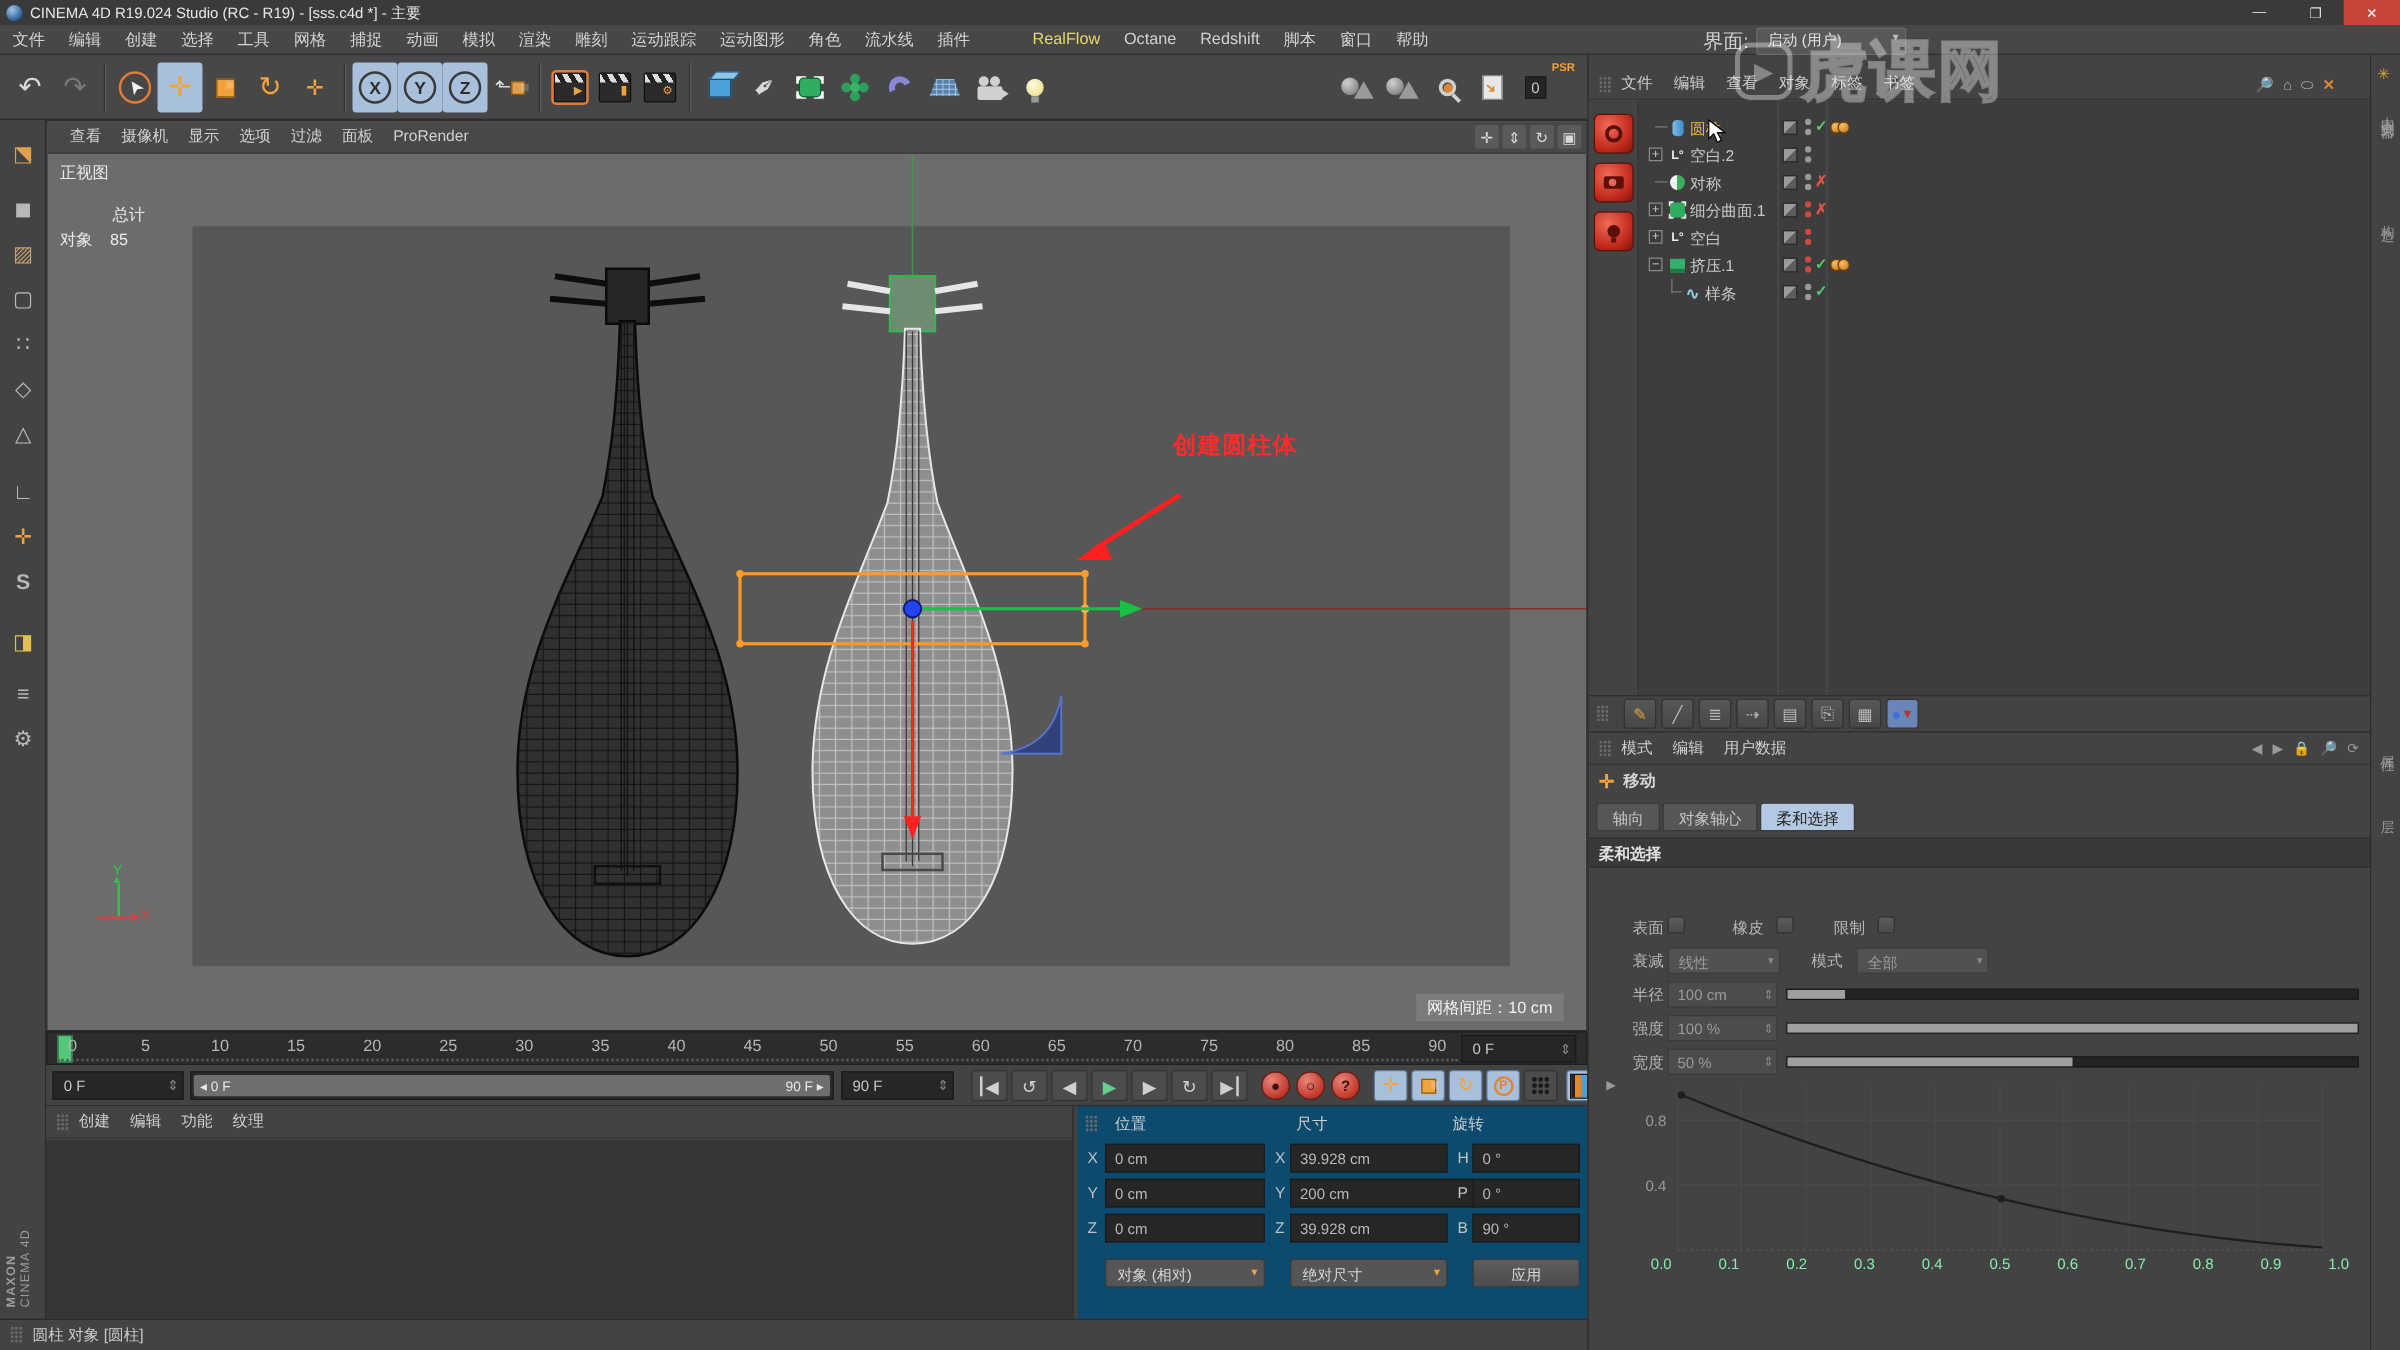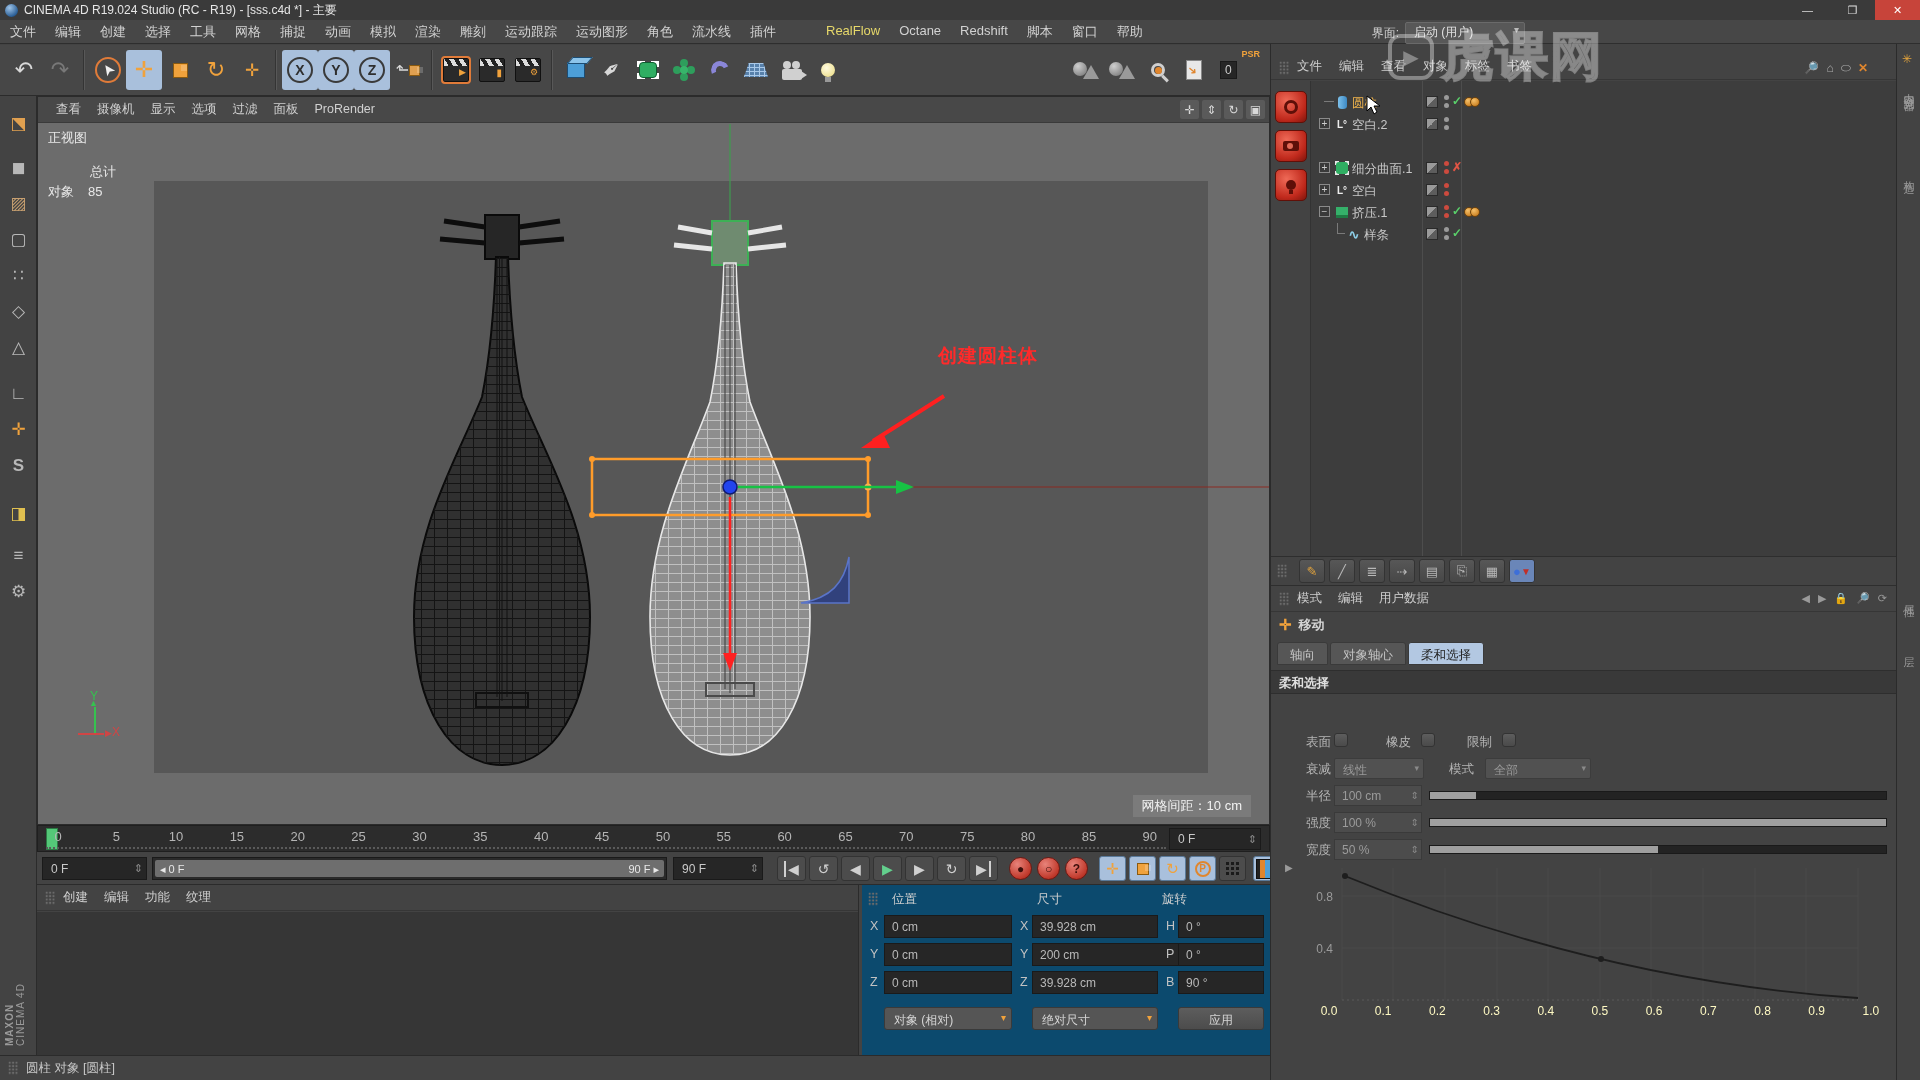--- a/index.html
+++ b/index.html
@@ -14,21 +14,21 @@
   .winbtns { position:absolute; right:0; top:0; height:20px; display:flex; }
   .winbtn { width:45px; height:20px; display:flex; align-items:center; justify-content:center; color:#ddd; font-size:11px; }
   .winbtn.close { background:#c7443a; color:#fff; }
 
   
   .menubar { position:absolute; left:0; top:20px; width:1920px; height:24px; background:#474747; border-bottom:1px solid #2e2e2e; display:flex; align-items:center; padding-left:10px; }
   .menubar .mitems { display:flex; }
   .menubar .mitems span { margin-right:19px; color:#d2d2d2; font-size:13px; white-space:nowrap; }
   .menubar .mitems span:nth-child(17) { color:#e6d86a;margin-left:31px; }
   .iface { position:absolute; right:395px; top:2px; display:flex; align-items:center; }
-  .iface .lab { color:#cfcfcf; font-size:12px; margin-right:6px; }
+  .iface .lab { color:#cfcfcf; font-size:16px; margin-right:6px; }
   .iface .sel { background:#585858; border:1px solid #6a6a6a; border-radius:2px; color:#e0e0e0; font-size:12px; padding:1px 20px 2px 8px; position:relative; min-width:120px; }
   .iface .sel::after { content:"▾"; position:absolute; right:5px; top:1px; color:#bbb; font-size:10px; }
 
   
   .watermark { position:absolute; left:1388px; top:22px; display:flex; align-items:center; z-index:60; opacity:.55; pointer-events:none; }
   .wm-play { width:46px; height:46px; border:4px solid rgba(255,255,255,.65); border-radius:12px; display:flex; align-items:center; justify-content:center; color:rgba(255,255,255,.65); font-size:20px; margin-right:8px; }
   .wm-text { font-size:52px; font-weight:bold; color:rgba(255,255,255,.18); -webkit-text-stroke:2px rgba(255,255,255,.6); letter-spacing:2px; }
 
   
   .toolbar { position:absolute; left:0; top:45px; width:1270px; height:51px; background:#474747; border-bottom:1px solid #2b2b2b; display:flex; align-items:center; padding-left:6px; }
@@ -206,21 +206,21 @@
   .ddl::after { content:"▾"; position:absolute; right:4px; top:4px; color:#8a8a8a; font-size:9px; }
   .vfield { position:absolute; left:63px; top:2px; width:88px; height:21px; background:#4c4c4c; border:1px solid #3a3a3a; color:#9b9b9b; padding:3px 14px 0 7px; font-size:12px; }
   .vfield::after { content:"⇕"; position:absolute; right:2px; top:4px; color:#888; font-size:10px; }
   .sld { position:absolute; left:158px; top:8px; width:458px; height:9px; background:#232323; border:1px solid #1a1a1a; }
   .sld i { display:block; height:100%; background:#9f9f9f; }
 
   .graph { position:absolute; left:0; top:268px; width:626px; height:226px; }
   .graph .expander { position:absolute; left:14px; top:8px; color:#9a9a9a; font-size:10px; }
   .graph .ylab { position:absolute; width:30px; text-align:right; color:#9a9a9a; font-size:12px; }
   .graph .xlabs { position:absolute; left:45px; top:150px; width:568px; display:flex; justify-content:space-between; }
-  .graph .xlabs span { color:#fef9c3; font-size:12px; width:26px; text-align:center; }
+  .graph .xlabs span { color:#86efac; font-size:12px; width:26px; text-align:center; }
 
   
   .rightstrip { position:absolute; left:1896px; top:44px; width:24px; height:1036px; background:#434343; border-left:1px solid #2b2b2b; }
   .rs-ico { position:absolute; left:5px; color:#e0a23c; font-size:12px; }
   .rs-tab { position:absolute; left:4px; writing-mode:vertical-rl; color:#9a9a9a; font-size:11px; letter-spacing:2px; }
 </style>
 </head>
 <body>
 
 <div id="root">
@@ -648,20 +648,33 @@
         <span class="exp">+</span>
         <span class="oicon">
             <span class="oi-null"></span>
           </span>
         <span class="olabel">空白.2</span>
         <span class="om-layer"></span>
         <span class="om-dots">
             <i></i>
             <i></i>
           </span>
+      </div>
+      <div class="om-row" style="top:54px">
+        <span class="treeline"></span>
+        <span class="oicon">
+            <span class="oi-sym"></span>
+          </span>
+        <span class="olabel">对称</span>
+        <span class="om-layer"></span>
+        <span class="om-dots">
+            <i></i>
+            <i></i>
+          </span>
+        <span class="om-mark x"></span>
       </div>
       <div class="om-row" style="top:76px">
         <span class="exp">+</span>
         <span class="oicon">
             <span class="oi-sds"></span>
           </span>
         <span class="olabel">细分曲面.1</span>
         <span class="om-layer"></span>
         <span class="om-dots red">
             <i></i>

